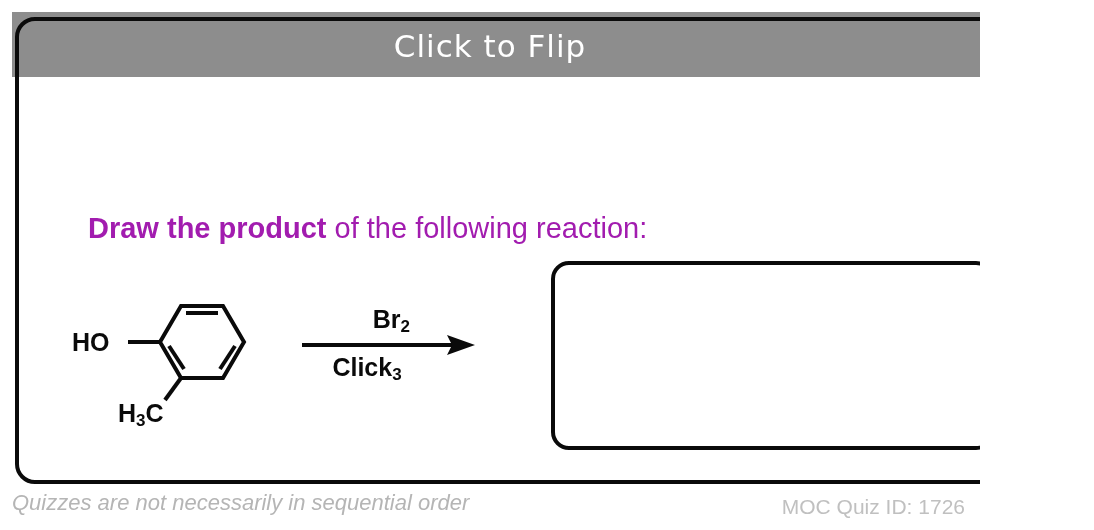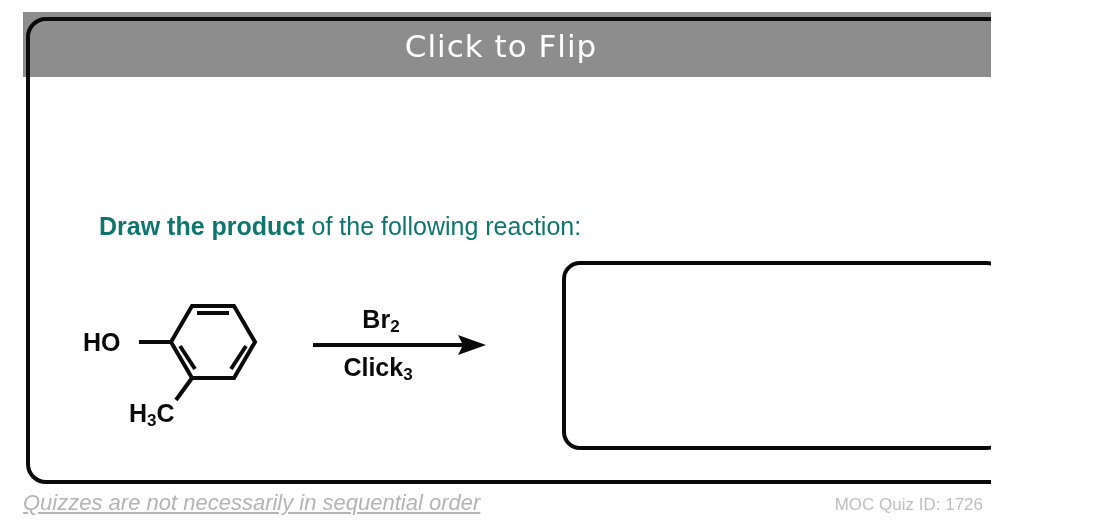--- a/index.html
+++ b/index.html
@@ -7,21 +7,20 @@
     padding: 0;
     background: #ffffff;
     font-family: "Liberation Sans", sans-serif;
   }
   #stage {
     position: relative;
     width: 980px;
     height: 530px;
     background: #ffffff;
     overflow: hidden;
-    margin-left: 11px;
   }
   
   .header-bar {
     position: absolute;
     left: 12px;
     top: 12px;
     width: 1082px;
     height: 65px;
     background: #8d8d8d;
     z-index: 1;
@@ -50,22 +49,22 @@
     font-family: "DejaVu Sans", "Liberation Sans", sans-serif;
     font-size: 31px;
     font-weight: 500;
     letter-spacing: 1px;
     z-index: 3;
   }
   .question-line {
     position: absolute;
     left: 88px;
     top: 212px;
-    font-size: 25px;
-    color: #0f766e;
+    font-size: 29px;
+    color: #a21caf;
     z-index: 3;
     white-space: pre;
   }
   .question-line .q-bold { font-weight: bold; }
   
   .structure-svg {
     position: absolute;
     left: 0;
     top: 0;
     width: 1094px;
@@ -83,21 +82,21 @@
     white-space: nowrap;
     text-align: right;
   }
   .chem-label sub.chem-sub {
     font-size: 17px;
     line-height: 0;
     vertical-align: -4px;
   }
   .label-ho    { left: 72px;  top: 329px; width: 42px; text-align: left; }
   .label-h3c   { left: 118px; top: 400px; }
-  .label-br2   { left: 330px; top: 306px; width: 80px; text-align: center; }
+  .label-br2   { left: 330px; top: 306px; width: 80px; text-align: right; }
   .label-febr3 { left: 326px; top: 354px; width: 82px; text-align: center; }
   
   .answer-box {
     position: absolute;
     left: 551px;
     top: 261px;
     width: 443px;
     height: 189px;
     border: 4px solid #0a0a0a;
     border-radius: 18px;
@@ -106,27 +105,26 @@
     z-index: 3;
   }
   .footer-left {
     position: absolute;
     left: 12px;
     top: 490px;
     font-size: 22px;
     font-style: italic;
     color: #b5b5b5;
     z-index: 3;
-    text-decoration: underline;
   }
   .footer-right {
     position: absolute;
-    right: 8px;
+    right: 15px;
     top: 495px;
-    font-size: 17px;
+    font-size: 21px;
     color: #c0c0c0;
     z-index: 3;
   }
 </style>
 </head>
 <body>
 
 <div id="stage">
 
   <div class="header-bar"></div>

